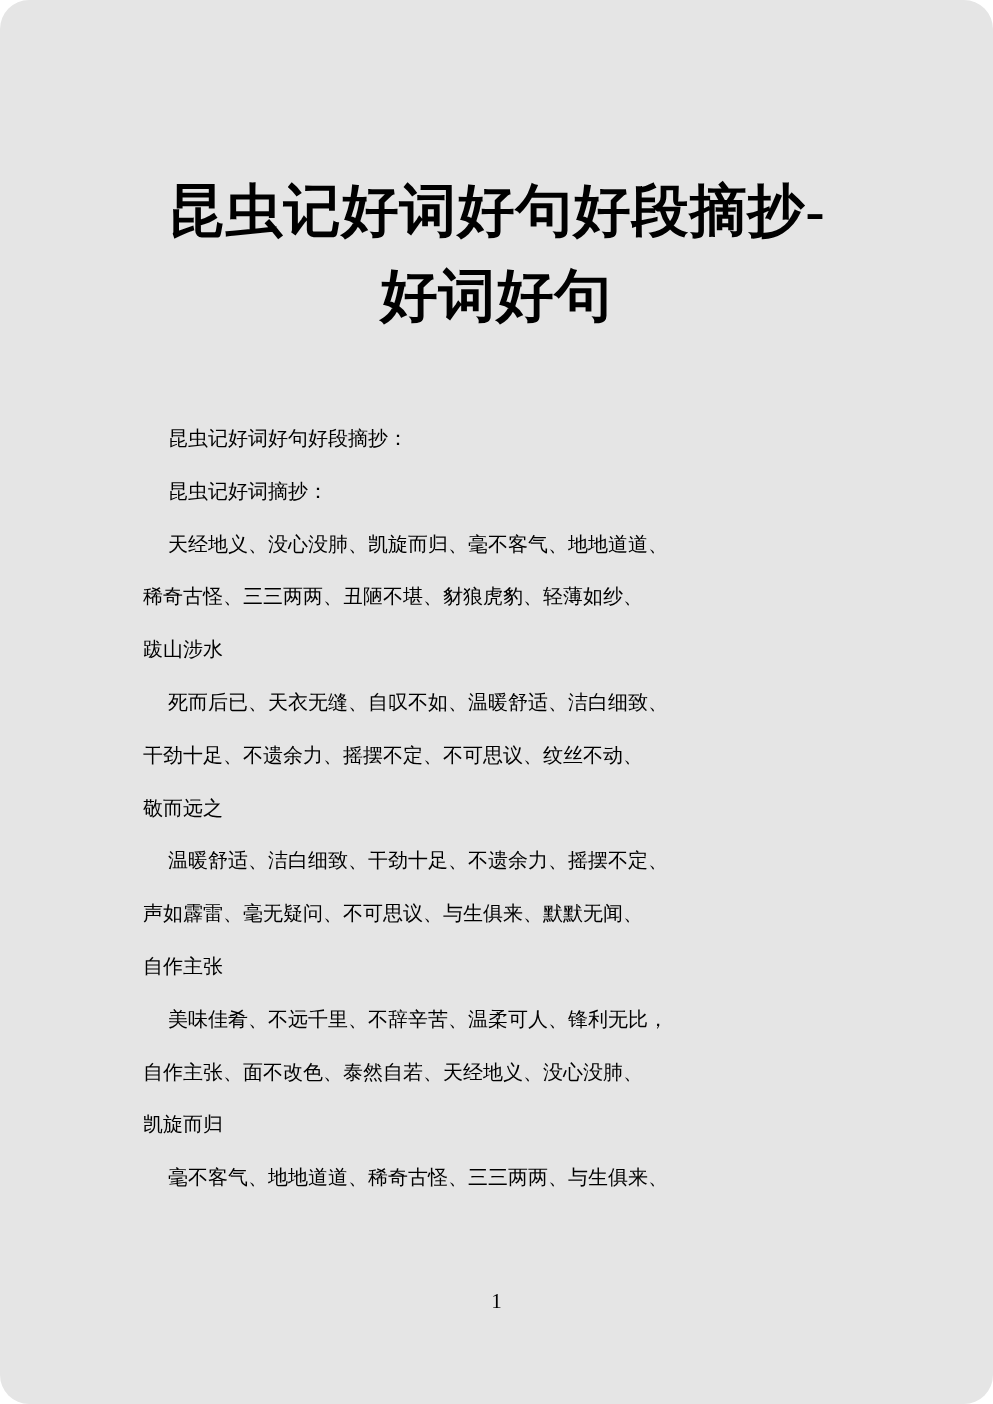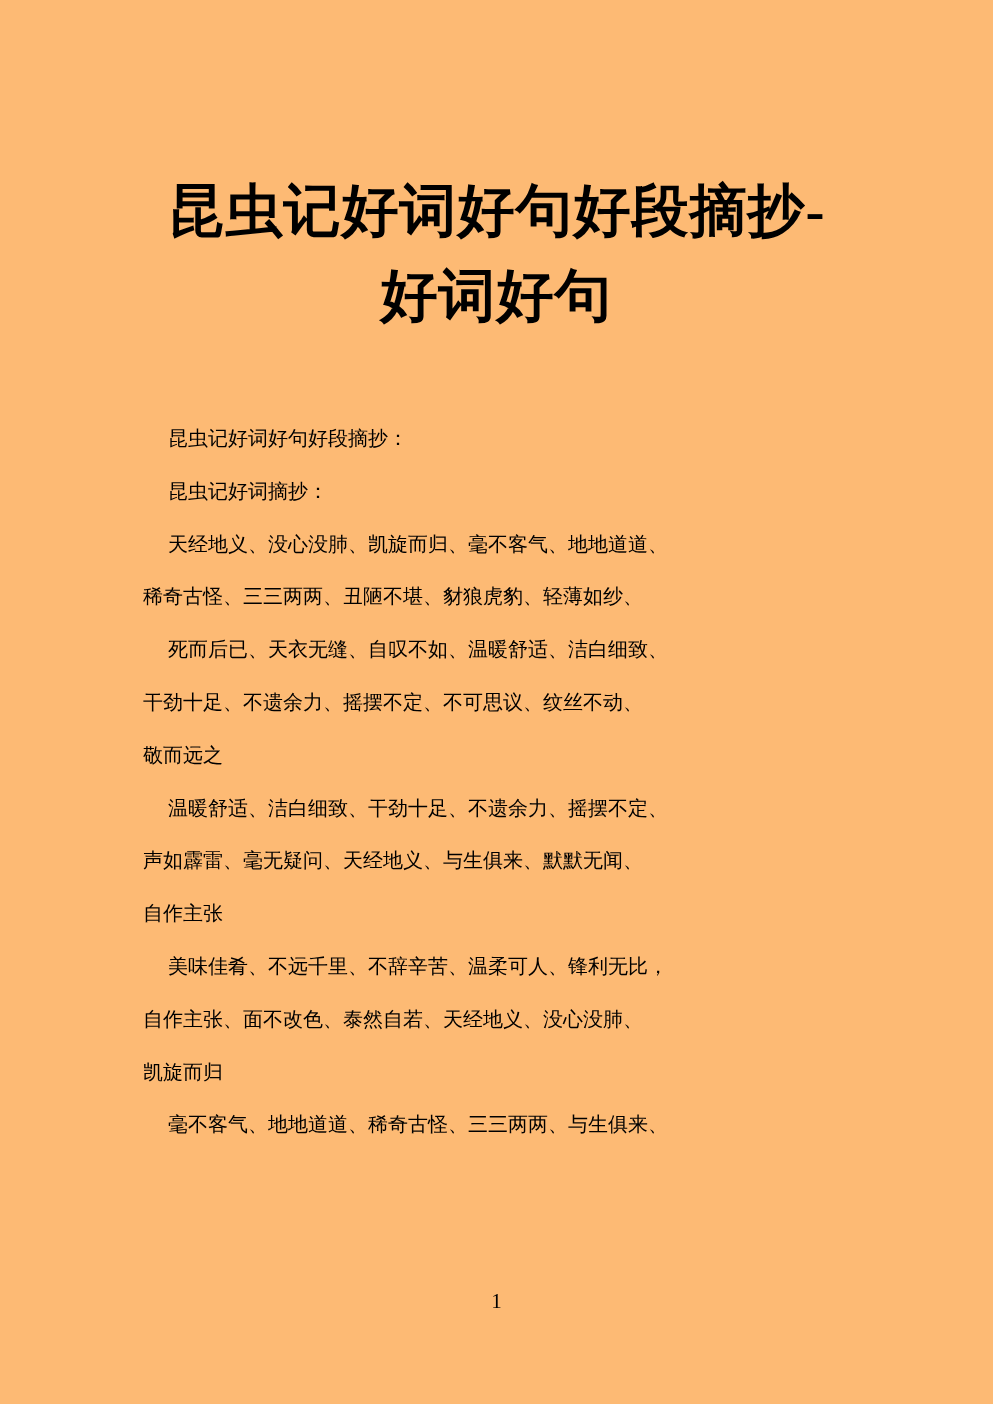--- a/index.html
+++ b/index.html
@@ -1,23 +1,24 @@
 <!DOCTYPE html>
 <html><head>
 <meta charset="utf-8">
 <style>
   html, body { margin: 0; padding: 0; background: #ffffff; }
   .page {
     position: relative;
     width: 993px;
     height: 1404px;
-    background: #fdba74;
+    background: #e5e5e5;
     color: #000000;
     font-family: "Liberation Serif", "DejaVu Serif", serif;
     overflow: hidden;
+    border-radius: 29px;
   }
   .doc-title {
     margin: 0;
     padding-top: 168px;
     text-align: center;
     font-size: 57px;
     font-weight: bold;
     line-height: 85px;
     letter-spacing: 1px;
   }
@@ -58,31 +59,32 @@
       <div class="doc-line first">昆虫记好词好句好段摘抄：</div>
     </div>
 
     <div class="doc-paragraph">
       <div class="doc-line first">昆虫记好词摘抄：</div>
     </div>
 
     <div class="doc-paragraph">
       <div class="doc-line first">天经地义、没心没肺、凯旋而归、毫不客气、地地道道、</div>
       <div class="doc-line">稀奇古怪、三三两两、丑陋不堪、豺狼虎豹、轻薄如纱、</div>
+      <div class="doc-line">跋山涉水</div>
     </div>
 
     <div class="doc-paragraph">
       <div class="doc-line first">死而后已、天衣无缝、自叹不如、温暖舒适、洁白细致、</div>
       <div class="doc-line">干劲十足、不遗余力、摇摆不定、不可思议、纹丝不动、</div>
       <div class="doc-line">敬而远之</div>
     </div>
 
     <div class="doc-paragraph">
       <div class="doc-line first">温暖舒适、洁白细致、干劲十足、不遗余力、摇摆不定、</div>
-      <div class="doc-line">声如霹雷、毫无疑问、天经地义、与生俱来、默默无闻、</div>
+      <div class="doc-line">声如霹雷、毫无疑问、不可思议、与生俱来、默默无闻、</div>
       <div class="doc-line">自作主张</div>
     </div>
 
     <div class="doc-paragraph">
       <div class="doc-line first">美味佳肴、不远千里、不辞辛苦、温柔可人、锋利无比，</div>
       <div class="doc-line">自作主张、面不改色、泰然自若、天经地义、没心没肺、</div>
       <div class="doc-line">凯旋而归</div>
     </div>
 
     <div class="doc-paragraph">

